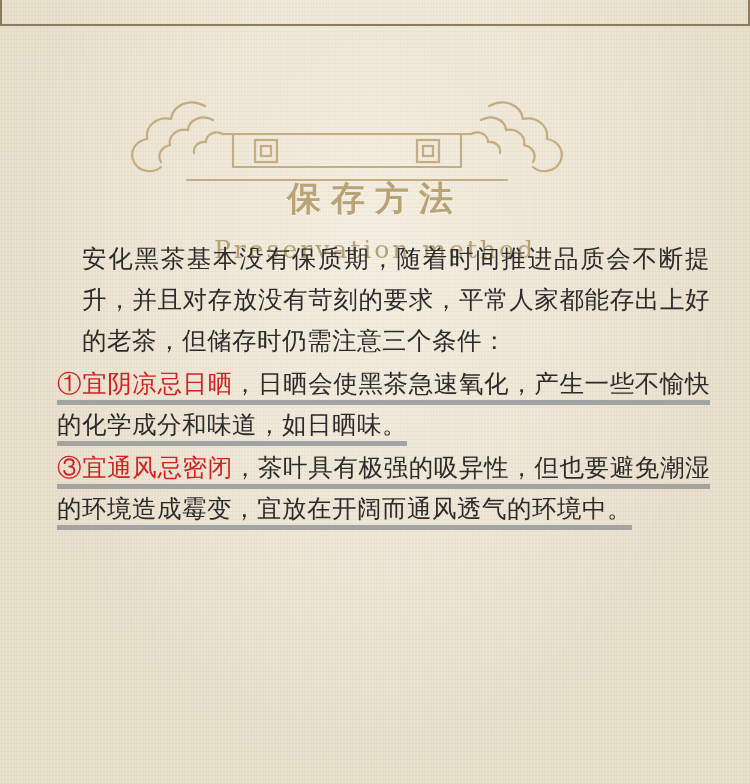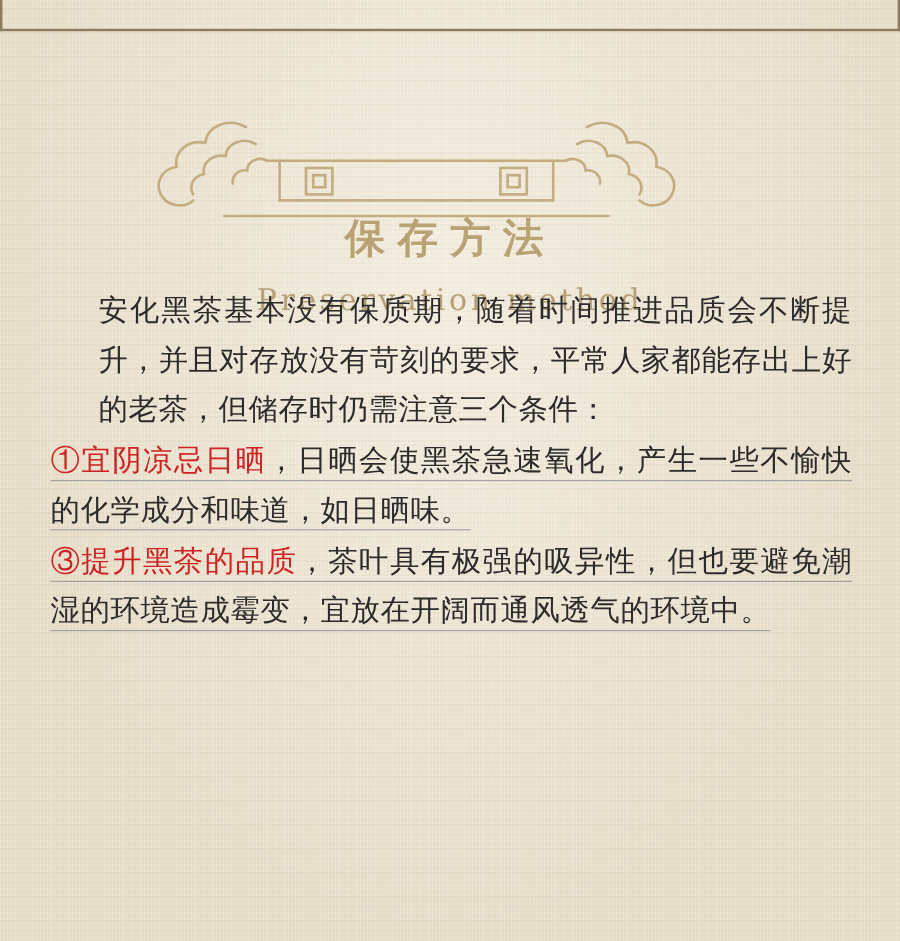--- a/index.html
+++ b/index.html
@@ -92,24 +92,25 @@
   }
   .para-intro {
     text-indent: 0;
     margin-left: 40px;
   }
   .rule-block {
     position: relative;
   }
   
   .uline {
-    border-bottom: 1px solid #a3a3a3;
+    border-bottom: 5px solid #a3a3a3;
     padding-bottom: 2px;
     display: inline;
     box-decoration-break: clone;
+    margin-left: 15px;
     -webkit-box-decoration-break: clone;
   }
   .red {
     color: #cf2222;
   }
   .marker {
     color: #cf2222;
   }
 </style>
 </head>
@@ -150,16 +151,16 @@
 <div class="content">
 
   <p class="para para-intro">安化黑茶基本没有保质期，随着时间推进品质会不断提升，并且对存放没有苛刻的要求，平常人家都能存出上好的老茶，但储存时仍需注意三个条件：</p>
 
   <p class="para rule-block">
     <span class="uline"><span class="marker">①</span><span class="red">宜阴凉忌日晒</span><span>，日晒会使黑茶急速氧化，产生一些不愉快的化学成分和味道，如日晒味。</span></span>
   </p>
 
 
   <p class="para rule-block">
-    <span class="uline"><span class="marker">③</span><span class="red">提升黑茶的品质</span><span>，茶叶具有极强的吸异性，但也要避免潮湿的环境造成霉变，宜放在开阔而通风透气的环境中。</span></span>
+    <span class="uline"><span class="marker">③</span><span class="red">宜通风忌密闭</span><span>，茶叶具有极强的吸异性，但也要避免潮湿的环境造成霉变，宜放在开阔而通风透气的环境中。</span></span>
   </p>
 
 </div>
 
 </body></html>

